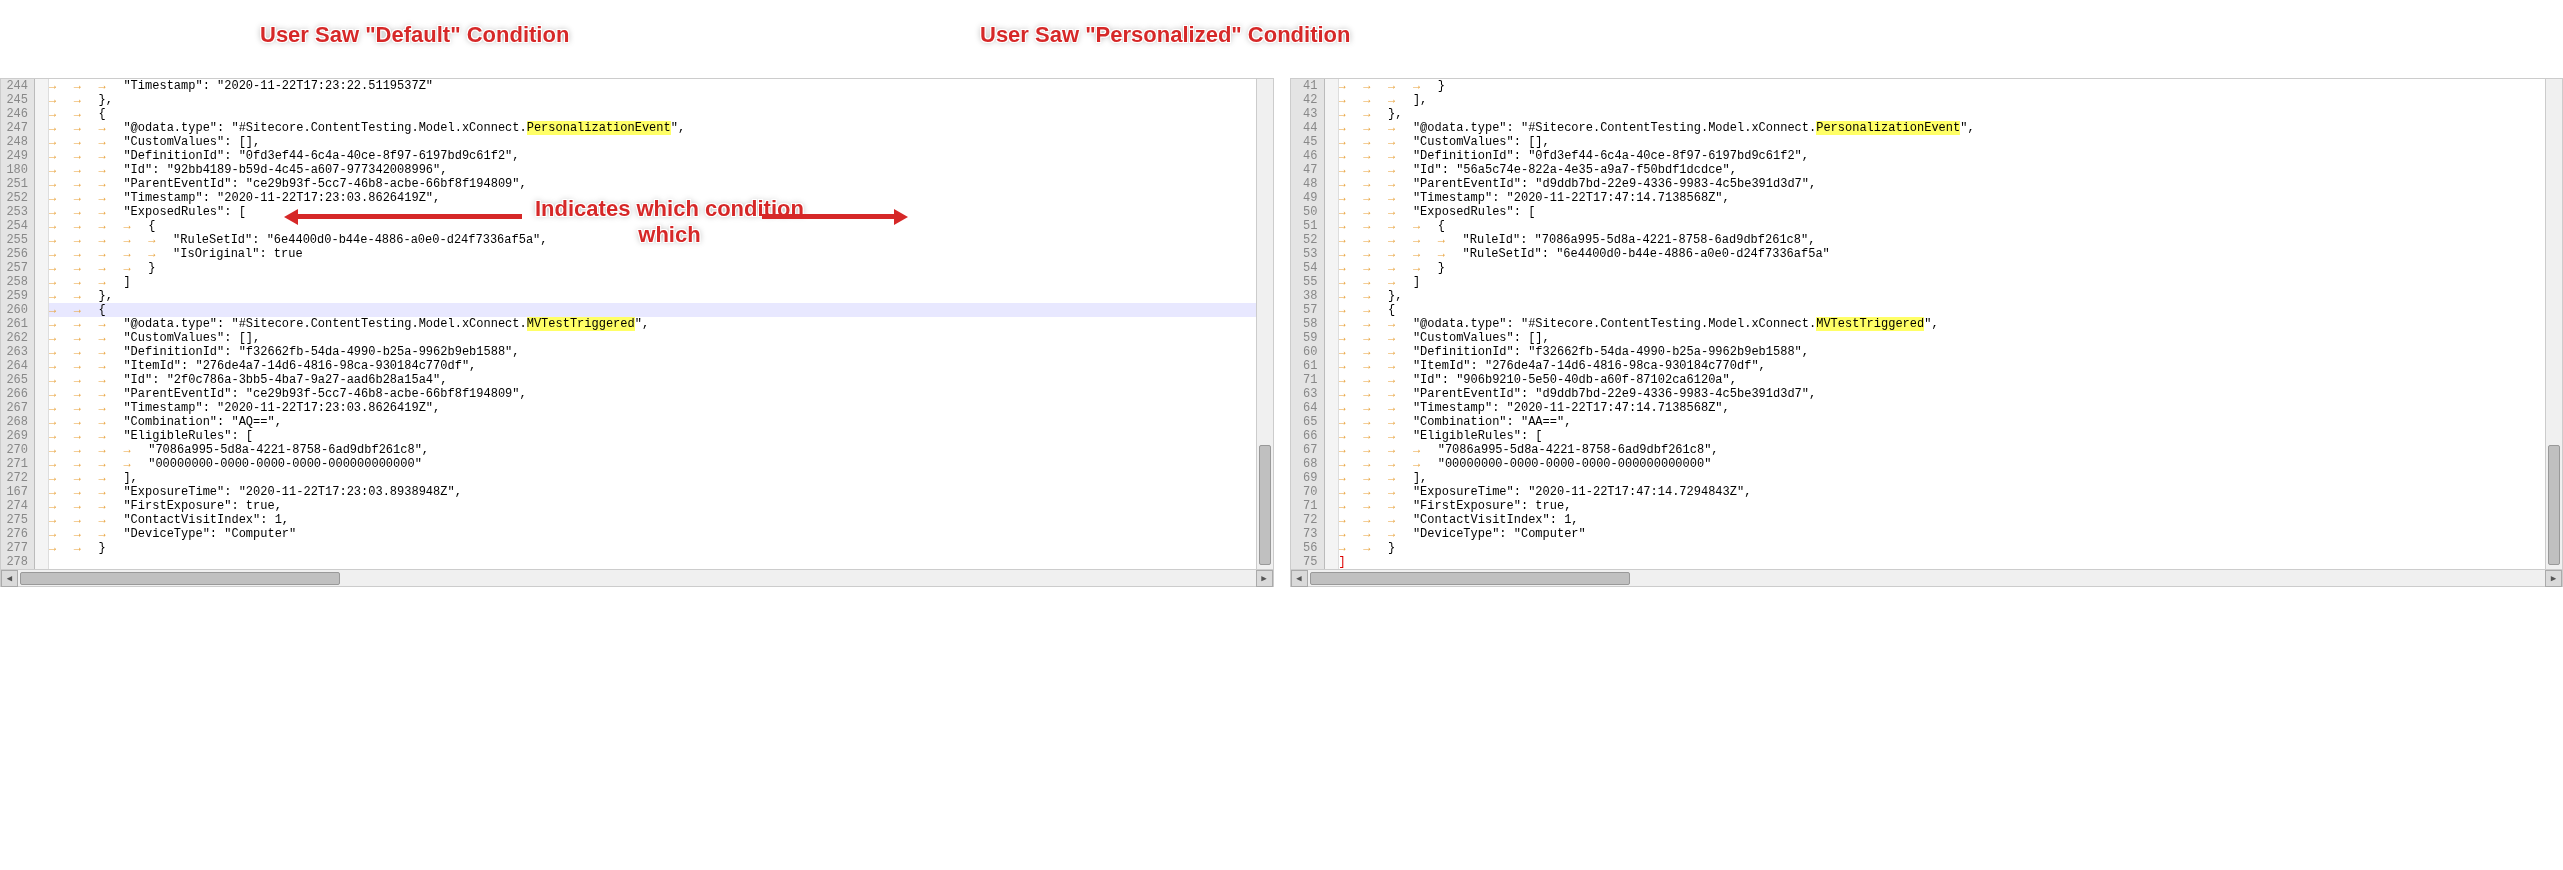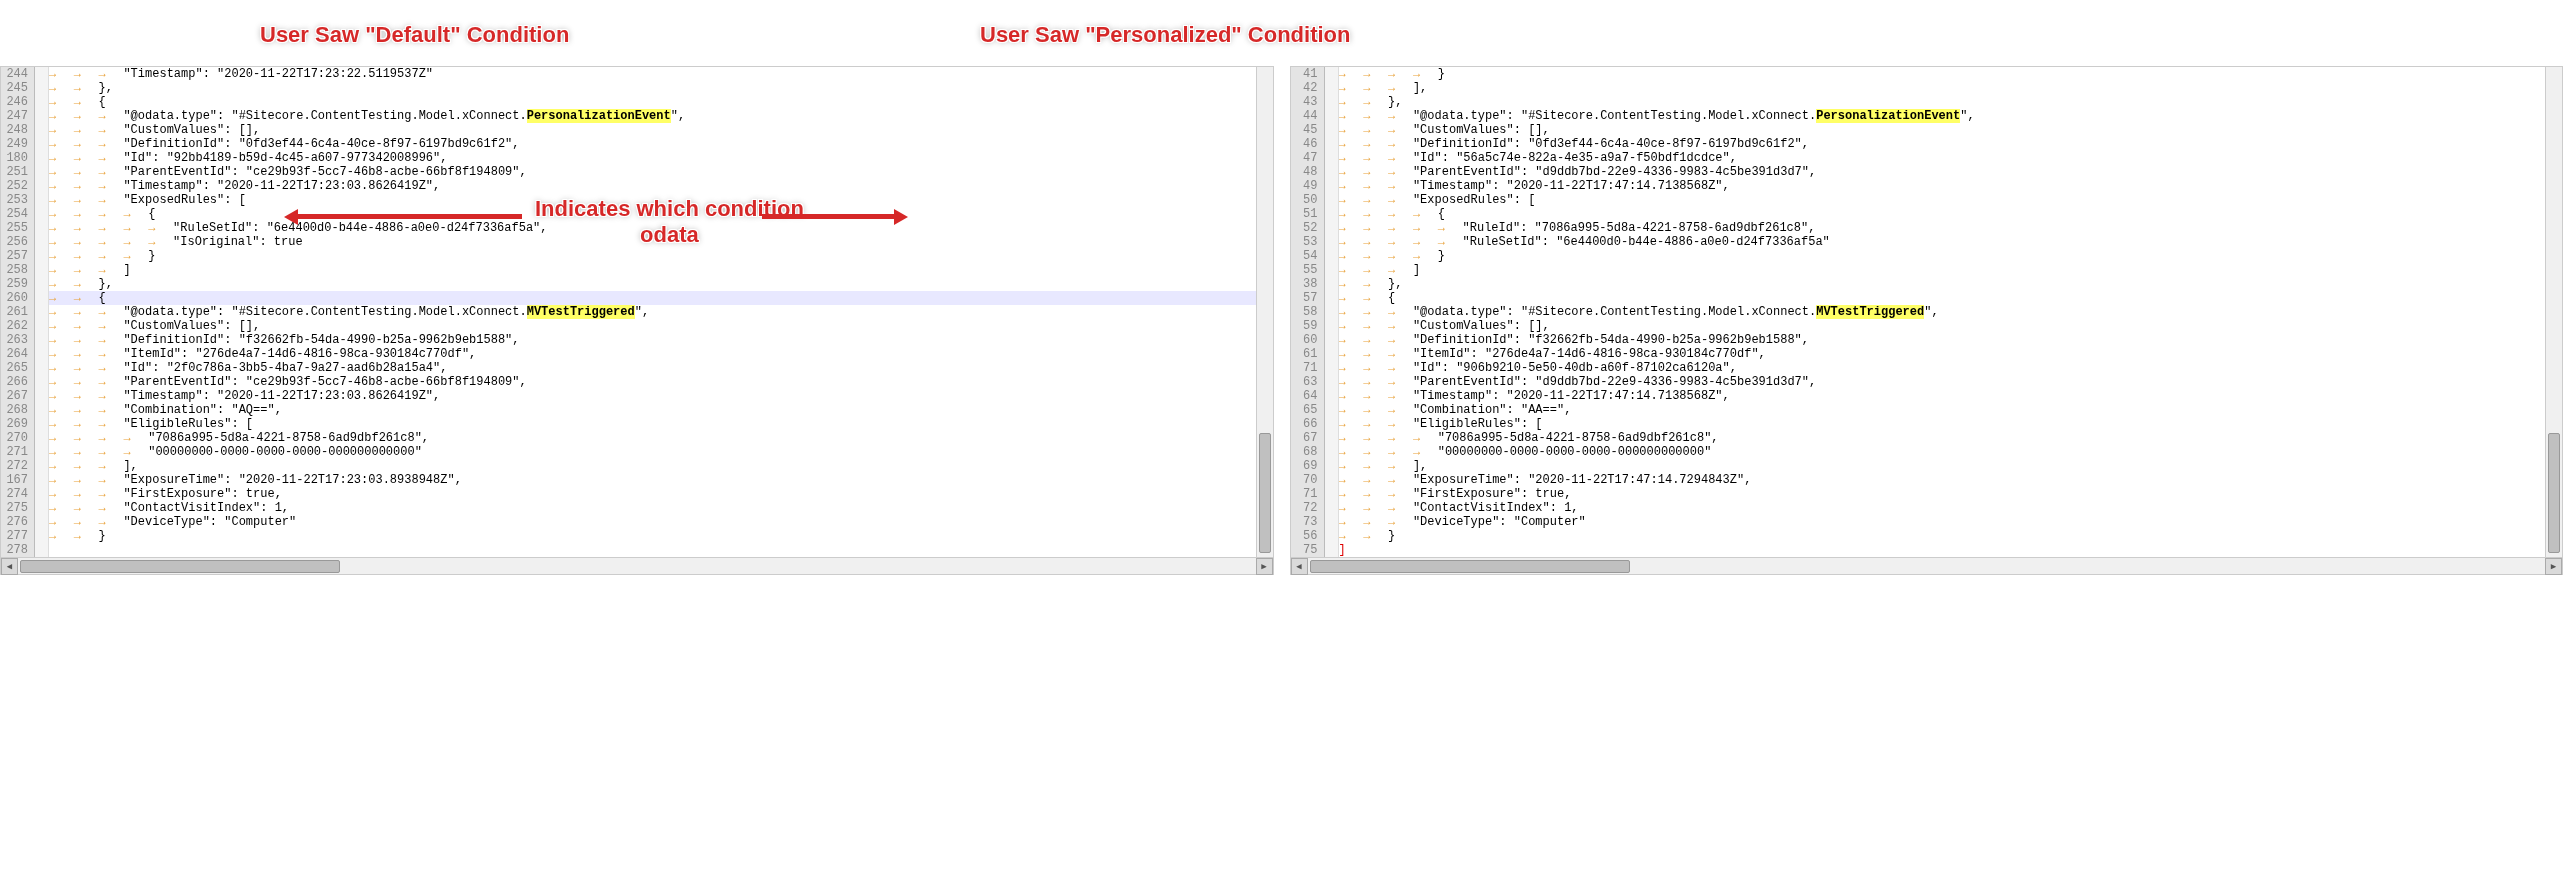--- a/index.html
+++ b/index.html
@@ -9,50 +9,50 @@
 .ann1 { top: 22px; left: 260px; }
 .ann2 { top: 22px; left: 980px; }
 .ann3 { top: 196px; left: 535px; text-align: center; line-height: 1.2; }
 .arrow { position: absolute; background: #d62828; height: 5px; }
 .arrow::before { content: ''; position: absolute; border: 8px solid transparent; }
 .arrow-left { top: 214px; left: 290px; width: 232px; }
 .arrow-left::before { left: -14px; top: -5.5px; border-right: 14px solid #d62828; }
 .arrow-right { top: 214px; left: 762px; width: 140px; }
 .arrow-right::before { right: -14px; top: -5.5px; border-left: 14px solid #d62828; }
 
-.panes { display: flex; flex-direction: row; gap: 16px; width: 100%; }
+.panes { display: flex; flex-direction: row; gap: 16px; width: 100%; margin-top: 12px; }
 .pane { flex: 1; border: 1px solid #ccc; background: #fff; display: flex; flex-direction: column; margin-top: 66px; }
 .code-wrap { flex: 1; overflow: hidden; position: relative; }
 .code-body { display: flex; flex-direction: row; }
 .gutter { background: #e4e4e4; color: #888; text-align: right; padding: 0 6px 0 2px; border-right: 1px solid #bbb; min-width: 34px; user-select: none; }
 .gutter div, .lines div { height: 14px; line-height: 14px; white-space: pre; }
 .fold-col { background: #f4f4f4; width: 14px; border-right: 1px solid #ddd; }
 .lines { flex: 1; padding-left: 0; white-space: pre; overflow: hidden; color: #000; }
 .lines .line { display: flex; height: 14px; }
 .lines .line .ws { color: #e8a23a; letter-spacing: -1px; }
 .lines .line .txt { color: #000; }
-.hl { background: #ffff66; font-weight: bold; }
+.hl { background: #ffff66; }
 .current { background: #e8e8ff; }
 .scrollbar-h { height: 17px; background: #f0f0f0; border-top: 1px solid #ccc; display: flex; align-items: center; }
 .sb-btn { width: 17px; height: 17px; background: #dadada; border: 1px solid #aaa; display: inline-flex; align-items: center; justify-content: center; font-size: 9px; color: #555; }
 .sb-track { flex: 1; height: 17px; position: relative; }
 .sb-thumb { position: absolute; top: 2px; left: 2px; width: 320px; height: 13px; background: #c0c0c0; border: 1px solid #999; border-radius: 2px; }
 .scrollbar-v { position: absolute; right: 0; top: 0; bottom: 0; width: 17px; background: #f0f0f0; border-left: 1px solid #ccc; }
 .sb-thumb-v { position: absolute; left: 2px; right: 2px; bottom: 4px; height: 120px; background: #c0c0c0; border: 1px solid #999; border-radius: 2px; }
 .closebr { color: #d00; }
 </style>
 </head>
 <body>
 
 <div class="annotations">
   <div class="ann-label ann1">User Saw "Default" Condition</div>
   <div class="ann-label ann2">User Saw "Personalized" Condition</div>
   <div class="ann-label ann3">
     <span>Indicates which condition</span><br>
-    <span>odata</span>
+    <span>which</span>
   </div>
   <div class="arrow arrow-left"></div>
   <div class="arrow arrow-right"></div>
 </div>
 
 <div class="panes">
 
   <div class="pane">
     <div class="code-wrap">
       <div class="code-body">

